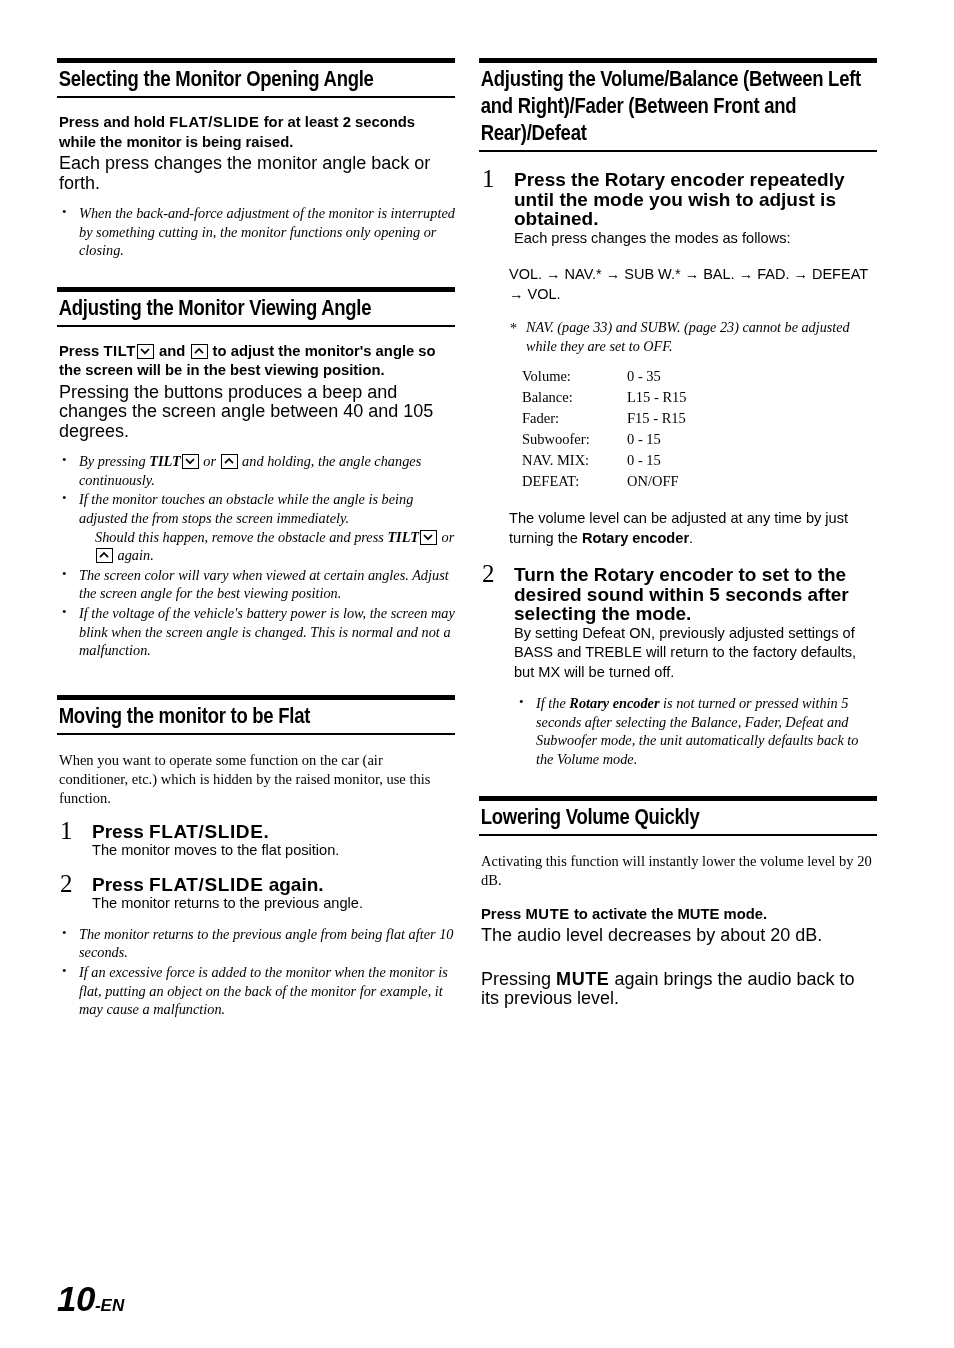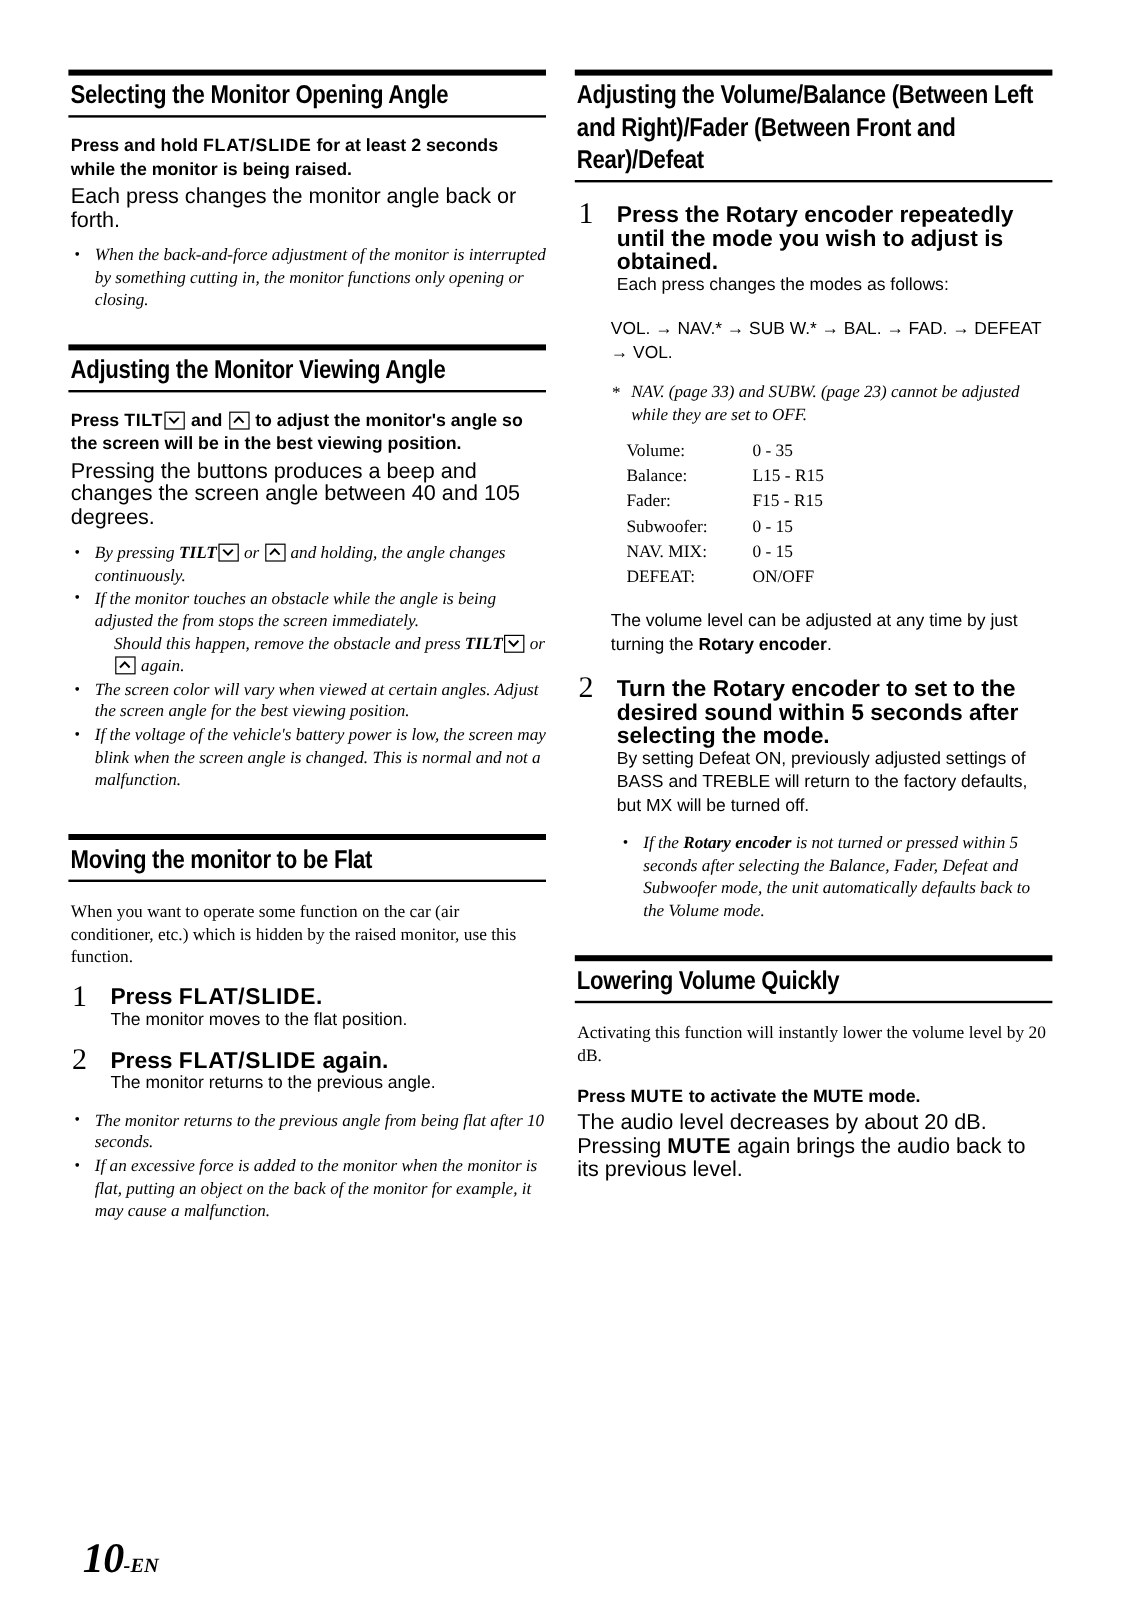--- a/index.html
+++ b/index.html
@@ -143,22 +143,22 @@
   }
 
   .tail-p {
     font-family:"Liberation Sans","DejaVu Sans",sans-serif;
     font-size:14.6px; line-height:19.5px;
     margin:16px 0 0 30px;
   }
 
   
   .pageno {
-    position:absolute; left:69px; top:1281px;
-    font-family:Liberation Serif, serif;
+    position:absolute; left:57px; top:1281px;
+    font-family:Liberation Sans, sans-serif;
     font-style:italic; font-weight:bold;
     font-size:35px; line-height:35px;
     letter-spacing:-0.5px;
   }
   .pageno .en { font-size:17px; letter-spacing:0px; }
   .gap-md { height:26px; }
   .gap-lg { height:34px; }
 </style>
 </head>
 <body>
@@ -309,19 +309,19 @@
       <div class="rule-top"></div>
       <div class="sec-title">Lowering Volume Quickly</div>
       <div class="rule-bottom"></div>
 
       <p class="serif-p">Activating this function will instantly lower the volume level by 20 dB.</p>
 
       <p class="sans-b"><span>Press </span><span class="kbd">MUTE</span><span> to activate the MUTE mode.</span></p>
 
       <p class="sans-p">The audio level decreases by about 20 dB.</p>
 
-      <p class="sans-p" style="margin-top:0;"><span>Pressing </span><span class="kbd">MUTE</span><span> again brings the audio back to its previous level.</span></p>
+      <p class="sans-p" style="margin-top:24px;"><span>Pressing </span><span class="kbd">MUTE</span><span> again brings the audio back to its previous level.</span></p>
     </div>
   </div>
 
   <div class="pageno"><span>10</span><span class="en">-EN</span></div>
 
 </div>
 
 </body></html>

